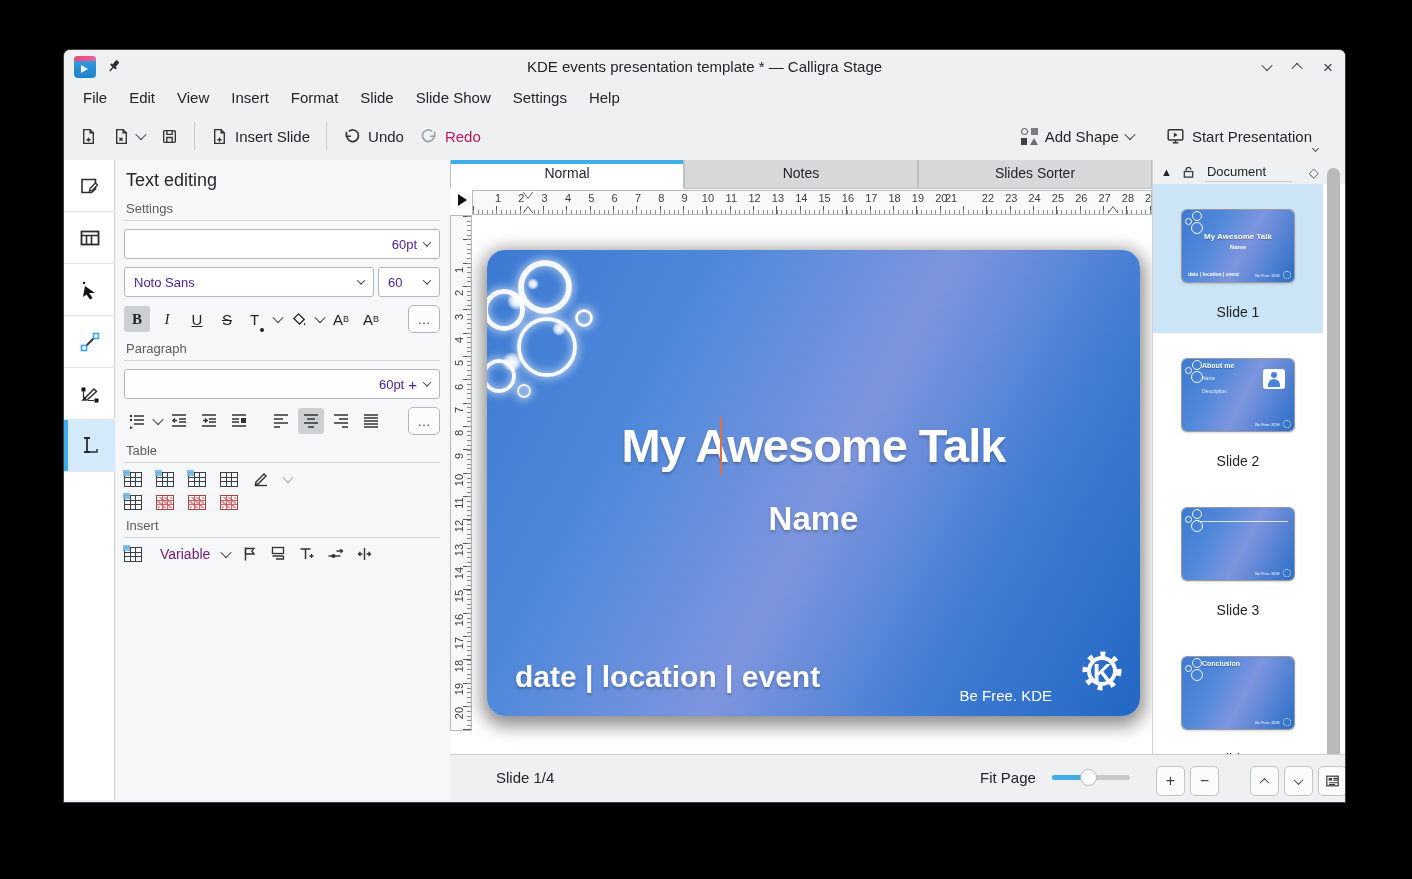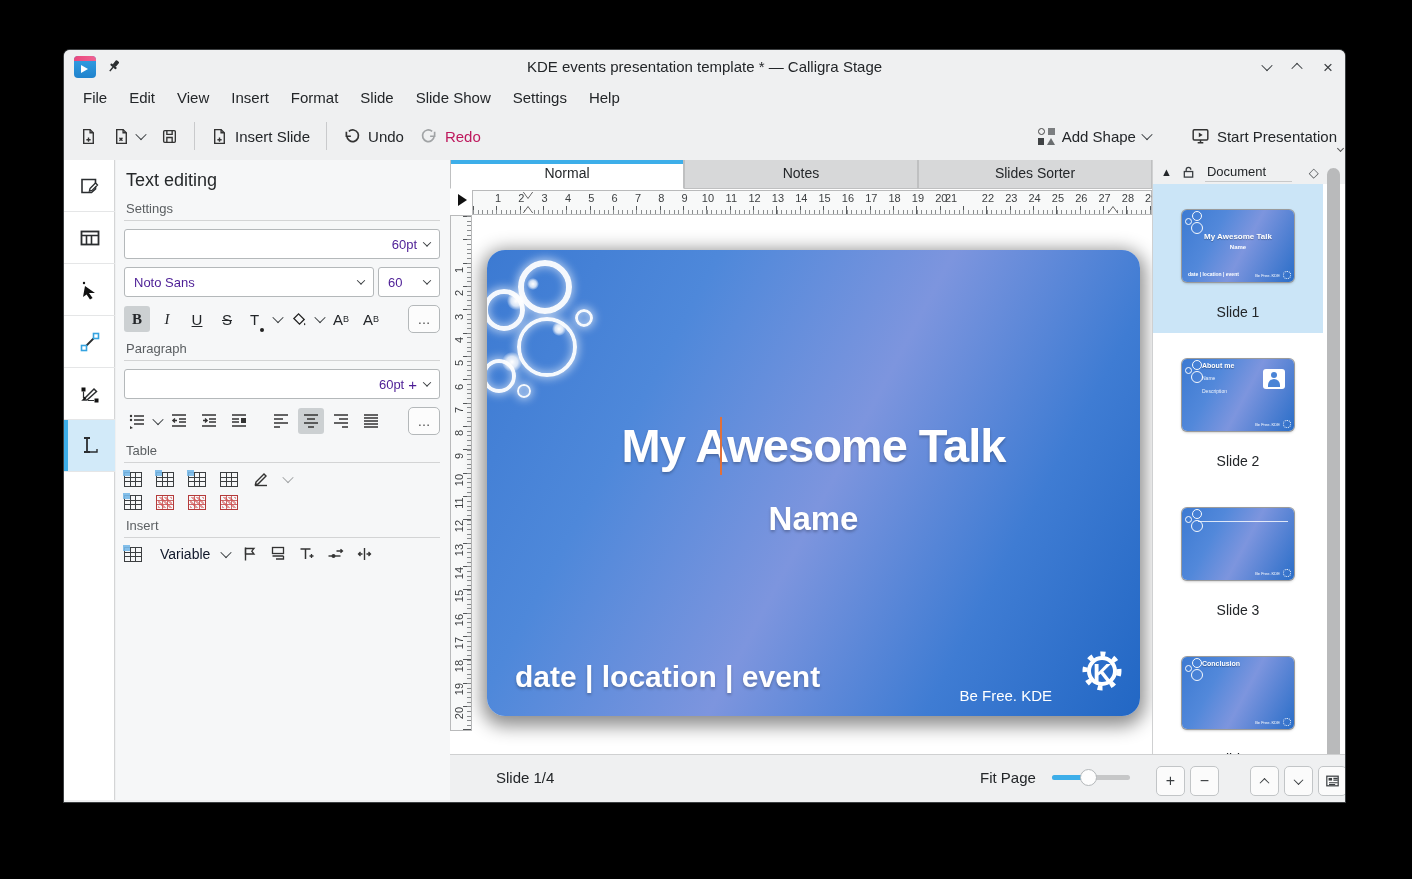--- a/index.html
+++ b/index.html
@@ -25,21 +25,21 @@
   .xglyph{font-size:17px;color:#3a3e41;line-height:1;}
 
   
   .menubar{position:absolute;left:8px;top:34px;height:28px;display:flex;align-items:center;}
   .menu-item{padding:0 11px;font-size:15px;color:#232629;height:28px;line-height:28px;}
   .toolbar{position:absolute;left:0;top:62px;width:100%;height:48px;display:flex;align-items:center;}
   .tbtn{display:flex;align-items:center;gap:7px;padding:0 8px;height:34px;font-size:15px;color:#232629;position:relative;}
   .tbtn.disabled{color:#be185d;}
   .tbtn svg{display:block;}
   .tsep{width:1px;height:28px;background:#c9cacc;margin:0 8px;}
-  .toolbar-right{margin-left:auto;display:flex;align-items:center;margin-right:0;gap:8px;}
+  .toolbar-right{margin-left:auto;display:flex;align-items:center;margin-right:25px;}
   .shape-cluster{position:relative;width:17px;height:17px;}
   .shape-cluster .c{position:absolute;left:0;top:0;width:7px;height:7px;border:1.6px solid #444;border-radius:50%;}
   .shape-cluster .s{position:absolute;right:0;top:0;width:7px;height:7px;background:#7b7e80;}
   .shape-cluster .s2{position:absolute;left:0;bottom:0;width:6px;height:7px;background:#3f4244;}
   .shape-cluster .t{position:absolute;right:0;bottom:0;width:0;height:0;border-left:4px solid transparent;border-right:4px solid transparent;border-bottom:7px solid #6a6d6f;}
   .mini-chev{position:absolute;right:2px;bottom:2px;width:5px;height:5px;border-right:1.4px solid #555;border-bottom:1.4px solid #555;transform:rotate(45deg);}
 
   
   .main{position:absolute;left:0;top:110px;width:1281px;height:640px;}
   .tool-column{position:absolute;left:0;top:0;width:51px;height:640px;background:#fff;border-right:1px solid #d4d5d6;}
@@ -420,21 +420,21 @@
       <div class="row" style="gap:14px">
         <div class="tico blue"></div>
         <div class="tico red"></div>
         <div class="tico red"></div>
         <div class="tico red"></div>
       </div>
 
       <div class="sec-head">Insert</div>
       <div class="row" style="gap:12px">
         <div class="tico blue"></div>
-        <span style="font-size:14px;color:#0f172a;margin-left:6px">Variable</span>
+        <span style="font-size:14px;color:#701a75;margin-left:6px">Variable</span>
         <span class="chev down"></span>
         <svg width="16" height="16" viewBox="0 0 16 16">
               <path d="M3.5 1.5v13" stroke="#333" stroke-width="1.4"></path>
               <path d="M3.5 2.5h8.5l-2.2 2.7 2.2 2.8H3.5z" fill="none" stroke="#333" stroke-width="1.3"></path>
             </svg>
         <svg width="16" height="16" viewBox="0 0 16 16">
               <rect x="2.5" y="1.5" width="11" height="6" fill="none" stroke="#333" stroke-width="1.3"></rect>
               <path d="M2.5 10h11M6 13h7.5v-3" stroke="#333" stroke-width="1.3" fill="none"></path>
             </svg>
         <svg width="17" height="16" viewBox="0 0 16 16">

